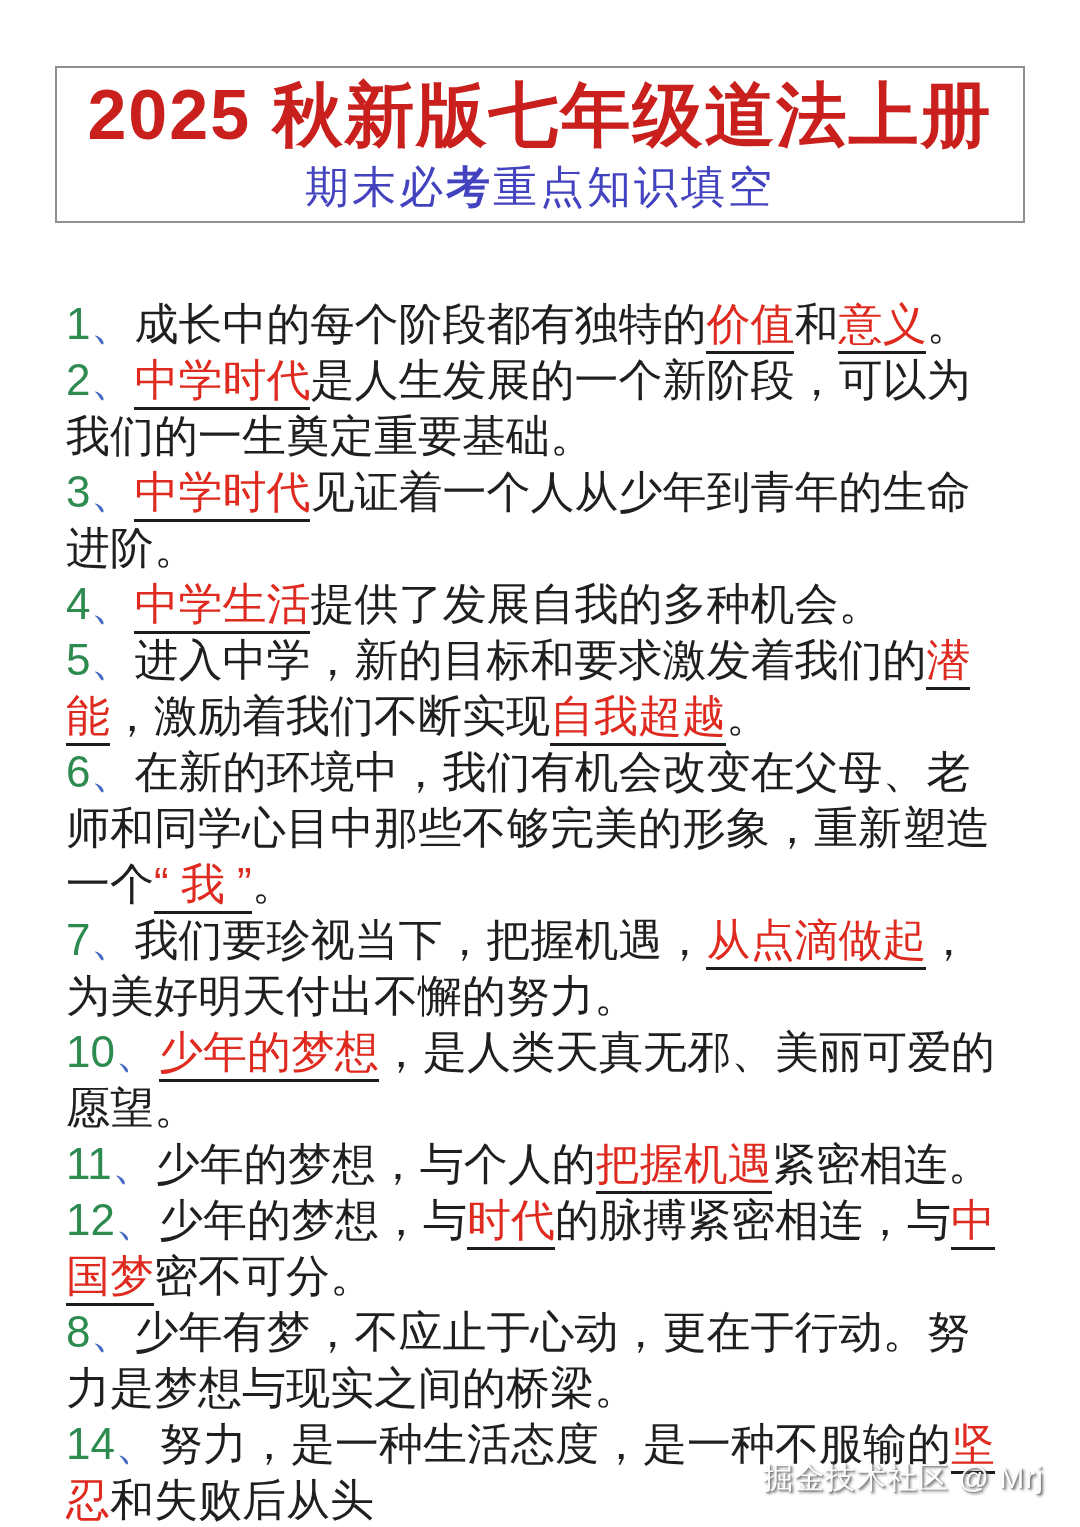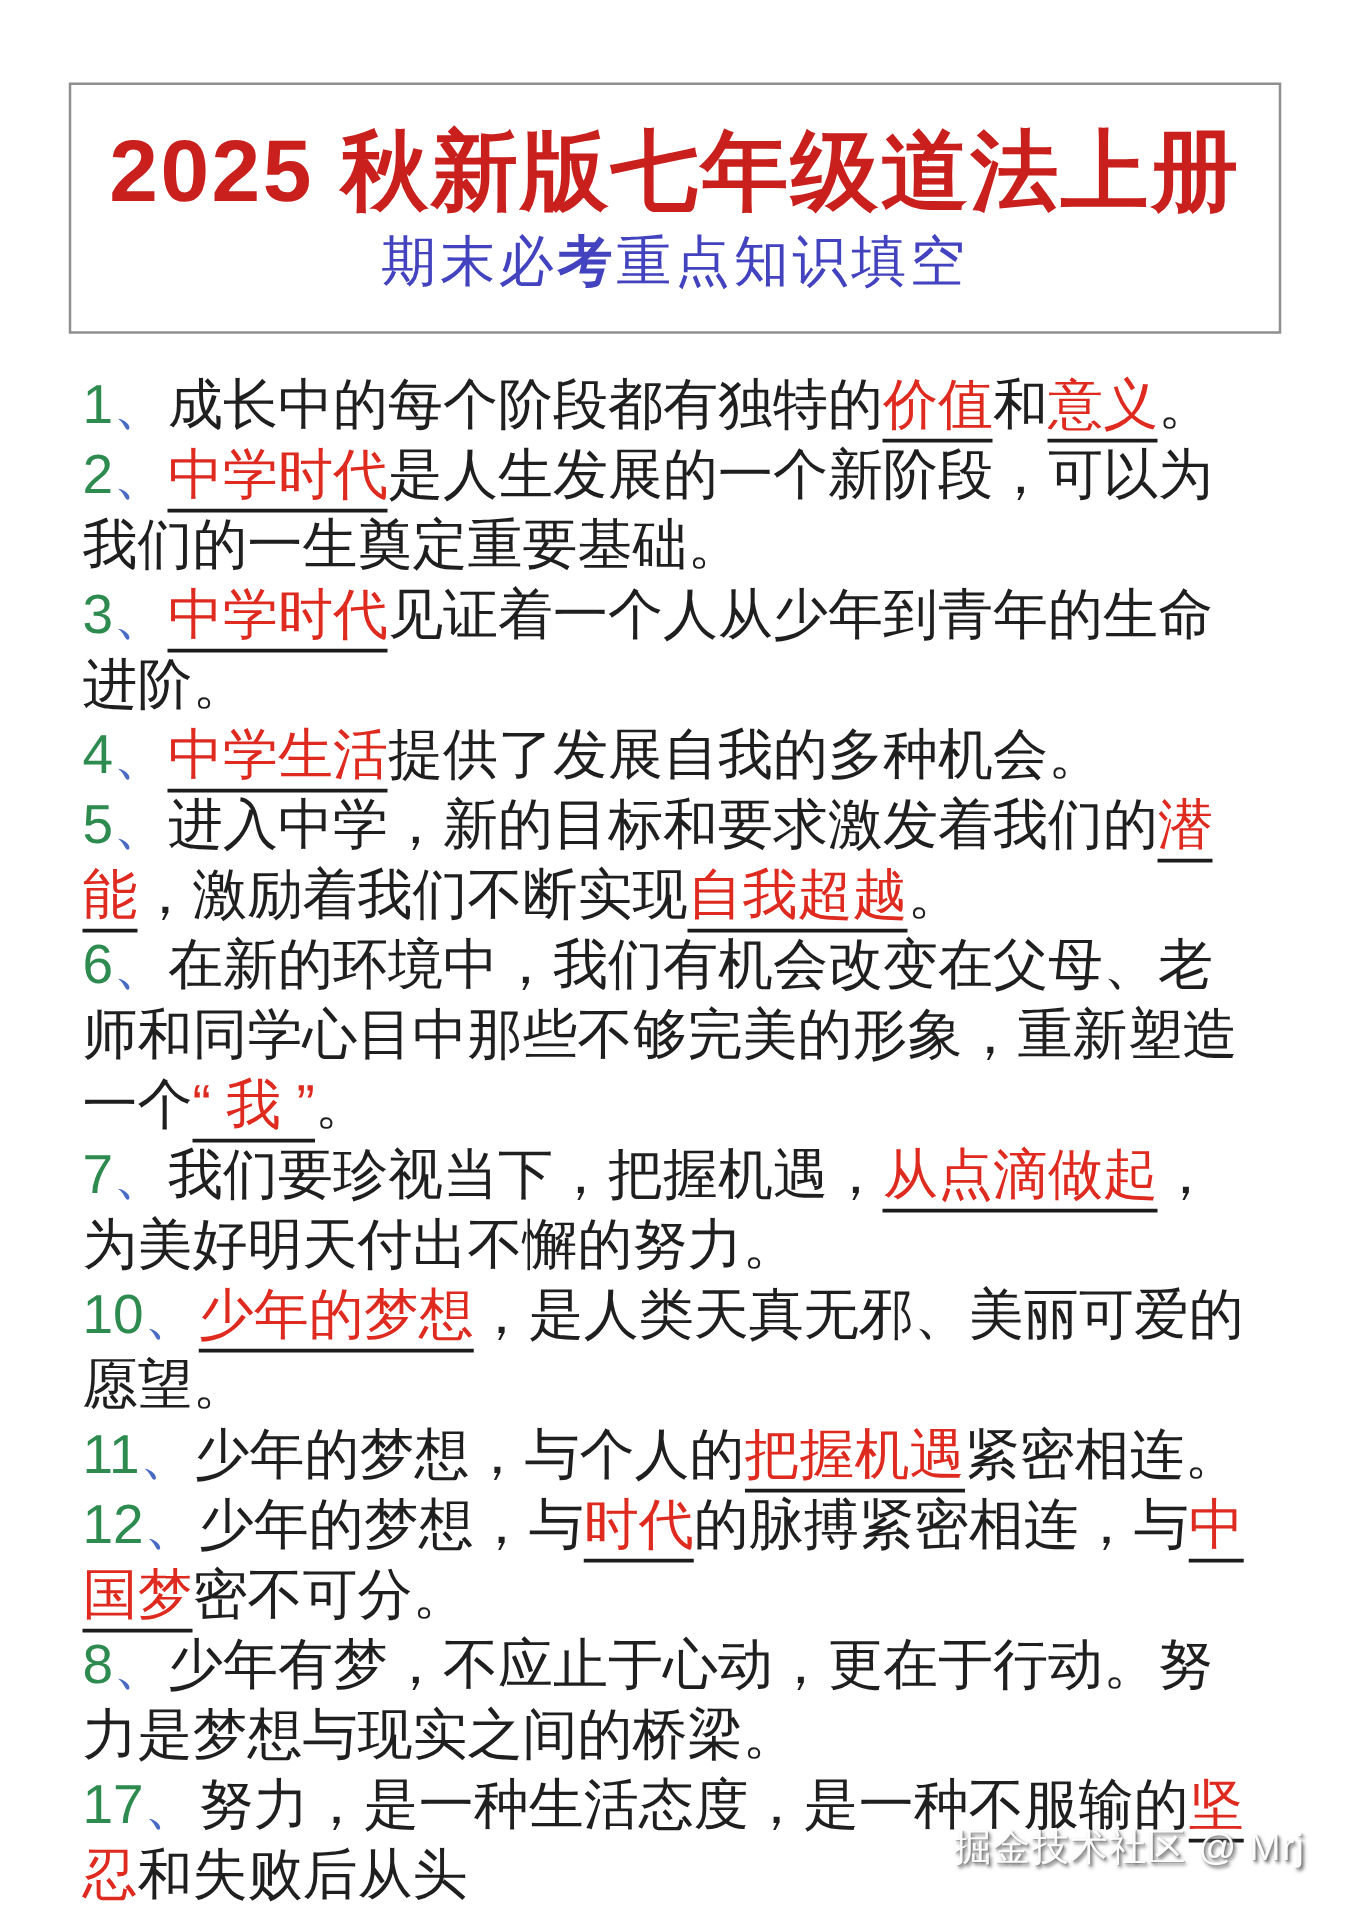--- a/index.html
+++ b/index.html
@@ -22,21 +22,21 @@
     position: relative;
     overflow: hidden;
   }
   .page { width: 1080px; height: 1527px; position: relative; }
 
   .title-box {
     position: absolute;
     left: 55px;
     top: 66px;
     width: 970px;
-    height: 201px;
+    height: 157px;
     border: 2px solid var(--box-border);
     background: #fff;
     display: flex;
     flex-direction: column;
     align-items: center;
     justify-content: center;
     gap: 16px;
   }
   .title {
     color: var(--title-red);
@@ -100,18 +100,18 @@
       <p class="item"><span class="num">2</span><span class="sep">、</span><span class="kw">中学时代</span><span>是人生发展的一个新阶段，可以为我们的一生奠定重要基础。</span></p>
       <p class="item"><span class="num">3</span><span class="sep">、</span><span class="kw">中学时代</span><span>见证着一个人从少年到青年的生命进阶。</span></p>
       <p class="item"><span class="num">4</span><span class="sep">、</span><span class="kw">中学生活</span><span>提供了发展自我的多种机会。</span></p>
       <p class="item"><span class="num">5</span><span class="sep">、</span><span>进入中学，新的目标和要求激发着我们的</span><span class="kw">潜能</span><span>，激励着我们不断实现</span><span class="kw">自我超越</span><span>。</span></p>
       <p class="item"><span class="num">6</span><span class="sep">、</span><span>在新的环境中，我们有机会改变在父母、老师和同学心目中那些不够完美的形象，重新塑造一个</span><span class="kw">“ 我 ”</span><span>。</span></p>
       <p class="item"><span class="num">7</span><span class="sep">、</span><span>我们要珍视当下，把握机遇，</span><span class="kw">从点滴做起</span><span>，为美好明天付出不懈的努力。</span></p>
       <p class="item"><span class="num">10</span><span class="sep">、</span><span class="kw">少年的梦想</span><span>，是人类天真无邪、美丽可爱的愿望。</span></p>
       <p class="item"><span class="num">11</span><span class="sep">、</span><span>少年的梦想，与个人的</span><span class="kw">把握机遇</span><span>紧密相连。</span></p>
       <p class="item"><span class="num">12</span><span class="sep">、</span><span>少年的梦想，与</span><span class="kw">时代</span><span>的脉搏紧密相连，与</span><span class="kw">中国梦</span><span>密不可分。</span></p>
       <p class="item"><span class="num">8</span><span class="sep">、</span><span>少年有梦，不应止于心动，更在于行动。努力是梦想与现实之间的桥梁。</span></p>
-      <p class="item"><span class="num">17</span><span class="sep">、</span><span>努力，是一种生活态度，是一种不服输的</span><span class="kw">坚忍</span><span>和失败后从头</span></p>
+      <p class="item"><span class="num">14</span><span class="sep">、</span><span>努力，是一种生活态度，是一种不服输的</span><span class="kw">坚忍</span><span>和失败后从头</span></p>
     </div>
 
   <div class="watermark">掘金技术社区 @ Mrj</div>
 
 </div>
 
 </body></html>

